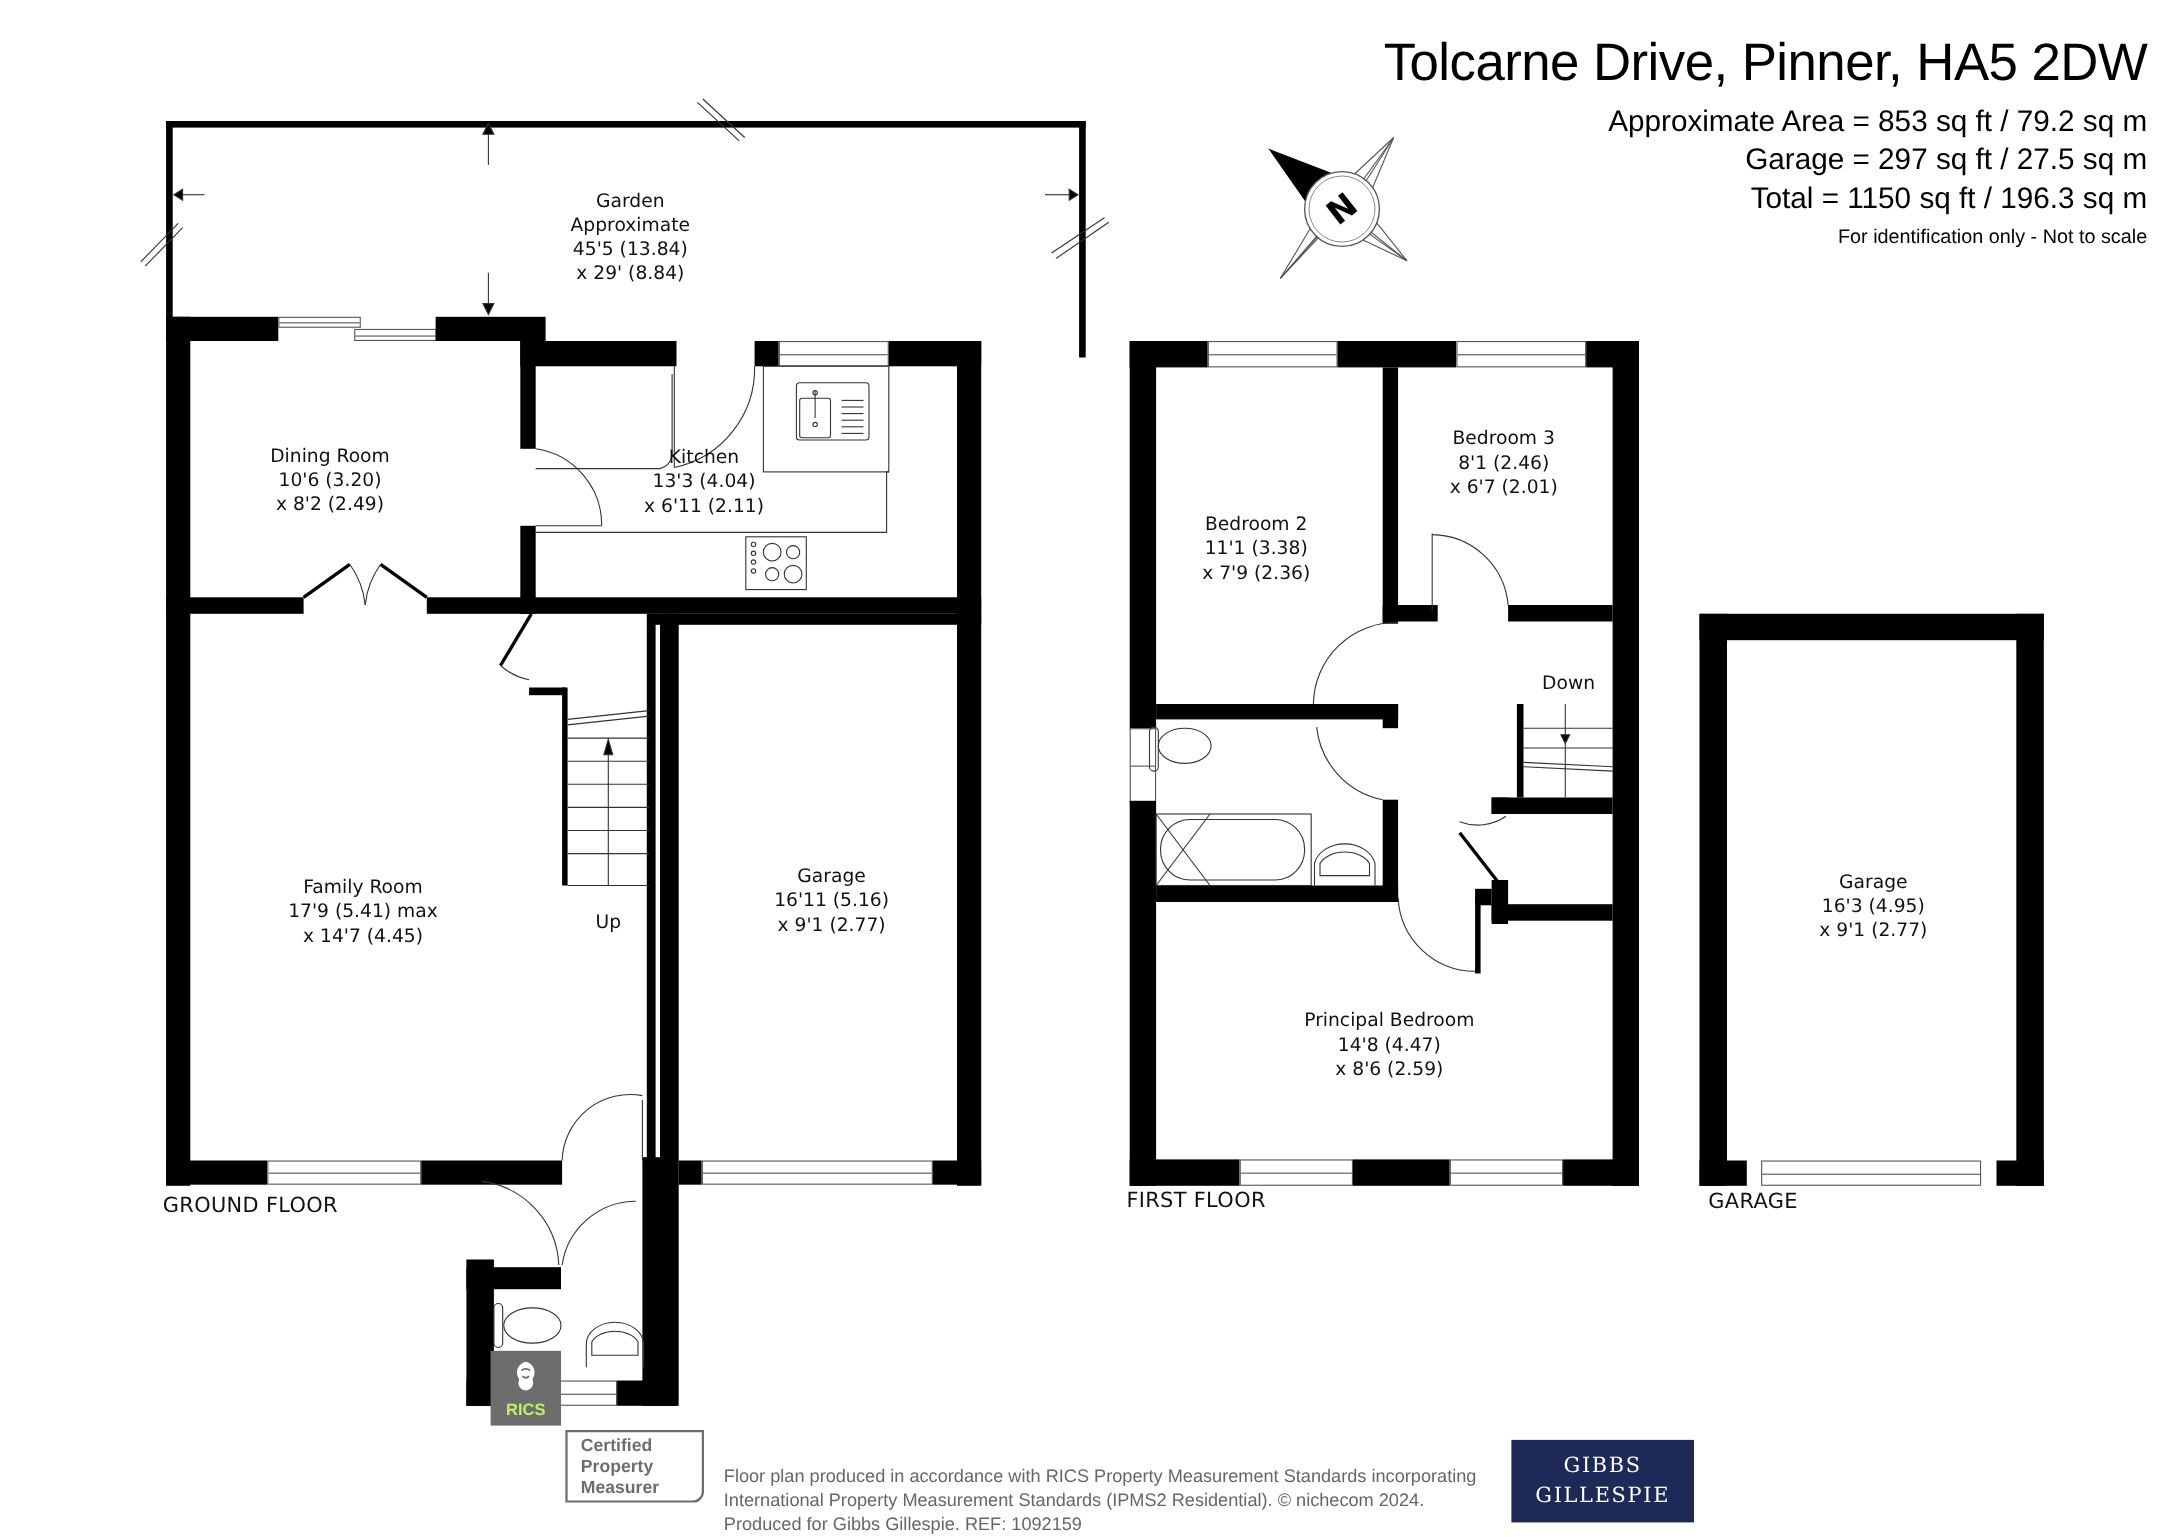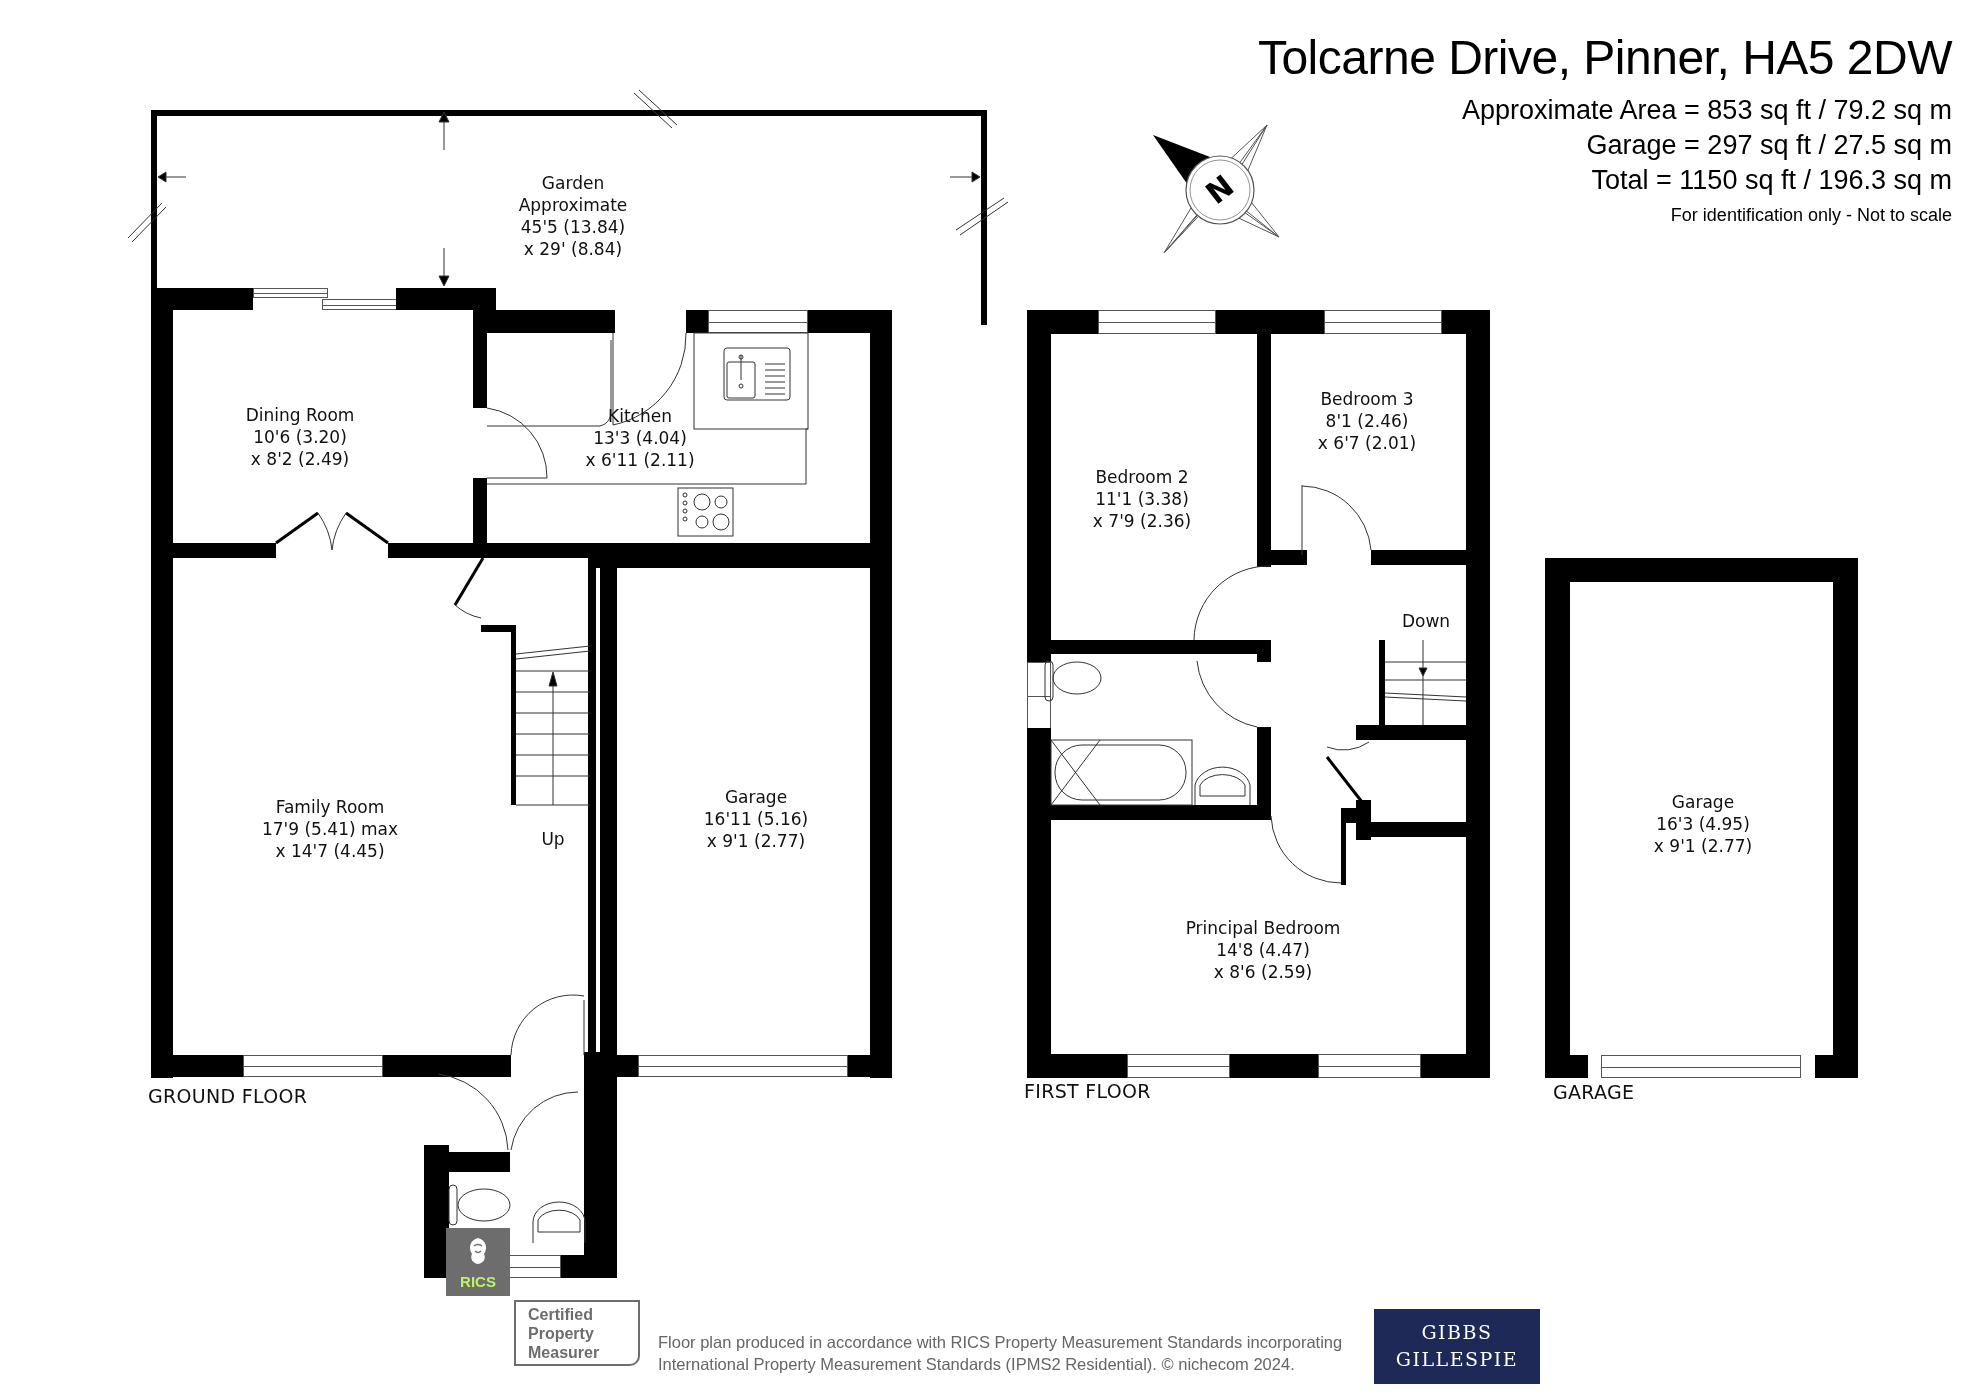--- a/index.html
+++ b/index.html
@@ -317,17 +317,18 @@
   <div class="rics-word">RICS</div>
 </div>
 <div class="cpm">
   <div>Certified</div>
     <div>Property</div>
     <div>Measurer</div>
 </div>
 <div class="footer-text">
   <div>Floor plan produced in accordance with RICS Property Measurement Standards incorporating</div>
     <div>International Property Measurement Standards (IPMS2 Residential).   © nichecom 2024.</div>
+    <div>Produced for Gibbs Gillespie.   REF:  1092159</div>
 </div>
 <div class="gg">
   <div>GIBBS</div>
     <div>GILLESPIE</div>
 </div>
 
 </body></html>

